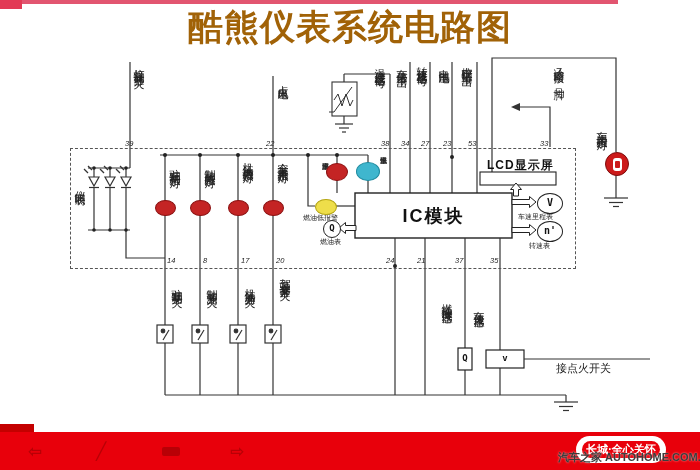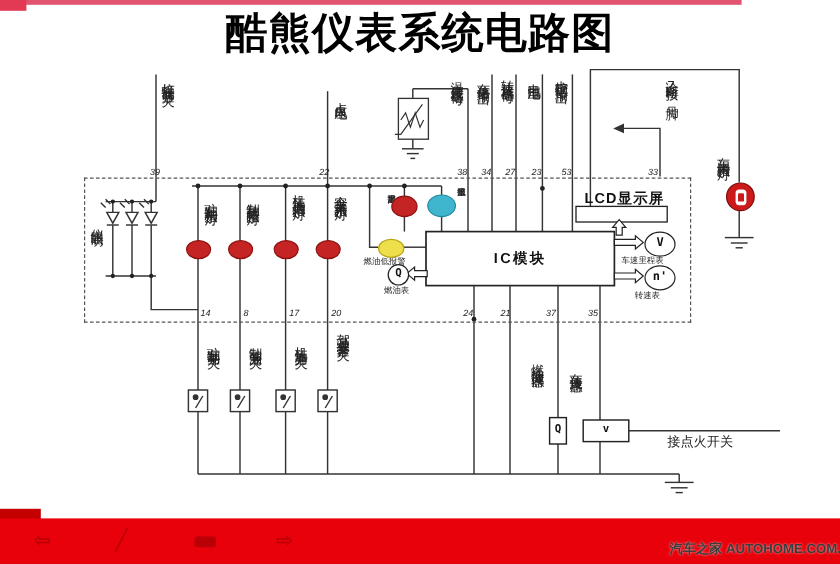--- a/index.html
+++ b/index.html
@@ -3,21 +3,21 @@
 <meta charset="utf-8">
 <style>
   html,body{margin:0;padding:0;background:#888;}
   .stage{position:relative;width:700px;height:470px;background:#fff;overflow:hidden;
          font-family:"Liberation Sans","DejaVu Sans",sans-serif;color:#111;}
   
   .top-line{position:absolute;left:0;top:0;width:618px;height:4px;background:#e25570;}
   .top-corner{position:absolute;left:0;top:0;width:22px;height:9px;background:#e23a55;}
   
   .title{position:absolute;left:0;top:4px;width:700px;text-align:center;
-         font-size:35px;font-weight:bold;letter-spacing:1px;color:#000000;}
+         font-size:35px;font-weight:bold;letter-spacing:1px;color:#a16207;}
   
   .v{position:absolute;writing-mode:vertical-rl;text-orientation:upright;
      font-size:11px;letter-spacing:1.5px;line-height:12px;color:#222;white-space:nowrap;}
   .v.small{font-size:7px;letter-spacing:0;line-height:8px;}
   .h{position:absolute;font-size:11px;color:#222;white-space:nowrap;}
   .h.small{font-size:7px;}
   .pin{position:absolute;font-size:7.5px;color:#222;font-style:italic;}
   
   .cluster-box{position:absolute;left:70px;top:148px;width:504px;height:119px;
                border:1.5px dashed #555;}
@@ -30,21 +30,21 @@
   .door{position:absolute;width:22px;height:22px;border-radius:50%;background:#cc1a1a;border:1px solid #7d0d0d;
         display:flex;align-items:center;justify-content:center;}
   .door .car{width:9px;height:13px;background:#fff;border-radius:3px;display:flex;align-items:center;justify-content:center;}
   .door .car i{display:block;width:5px;height:7px;background:#cc1a1a;border-radius:1px;}
   .gauge{position:absolute;width:24px;height:19px;background:#fff;border:1.4px solid #222;border-radius:50%;
          text-align:center;font:bold 10px "DejaVu Sans Mono",monospace;line-height:17px;color:#111;}
   .qcircle{position:absolute;width:16px;height:16px;background:#fff;border:1.3px solid #222;border-radius:50%;
            text-align:center;font:bold 9px "DejaVu Sans Mono",monospace;line-height:14px;}
   .boxtxt{position:absolute;text-align:center;font:bold 9px "DejaVu Sans Mono",monospace;color:#111;}
   .icbox-label{position:absolute;left:355px;top:193px;width:157px;height:45px;display:flex;
-               align-items:center;justify-content:center;font-size:12px;font-weight:bold;letter-spacing:2px;}
+               align-items:center;justify-content:center;font-size:18px;font-weight:bold;letter-spacing:2px;}
   .lcd-label{position:absolute;font-size:12px;font-weight:bold;letter-spacing:1px;}
   
   .bar-tab{position:absolute;left:0;top:424px;width:34px;height:10px;background:#c40000;}
   .bar{position:absolute;left:0;top:432px;width:700px;height:38px;background:#e8000b;}
   .tool{position:absolute;top:441px;color:#b80006;font-size:17px;font-weight:bold;}
   .tool.rect{top:447px;width:18px;height:9px;background:#b80006;border-radius:2px;font-size:0;}
   .page{position:absolute;left:0;top:446px;width:700px;text-align:center;color:#fff;
         font-size:13px;font-weight:bold;letter-spacing:1px;}
   .badge{position:absolute;left:576px;top:436px;width:90px;height:27px;background:#fff;border-radius:14px;
          display:flex;align-items:center;justify-content:center;}
@@ -267,15 +267,18 @@
   <div class="qcircle" style="left:323px;top:220px">Q</div>
   <div class="boxtxt" style="left:458px;top:353px;width:14px">Q</div>
   <div class="boxtxt" style="left:486px;top:353px;width:38px">v</div>
 
   <div class="bar-tab"></div>
   <div class="bar"></div>
   <span class="tool" style="left:28px">⇦</span>
   <span class="tool" style="left:96px">╱</span>
   <span class="tool rect" style="left:162px"></span>
   <span class="tool" style="left:230px">⇨</span>
+  <div class="badge">
+    <span class="inner">长城·全心关怀</span>
+  </div>
   <div class="watermark">汽车之家 AUTOHOME.COM.CN</div>
 
 </div>
 
 </body></html>

